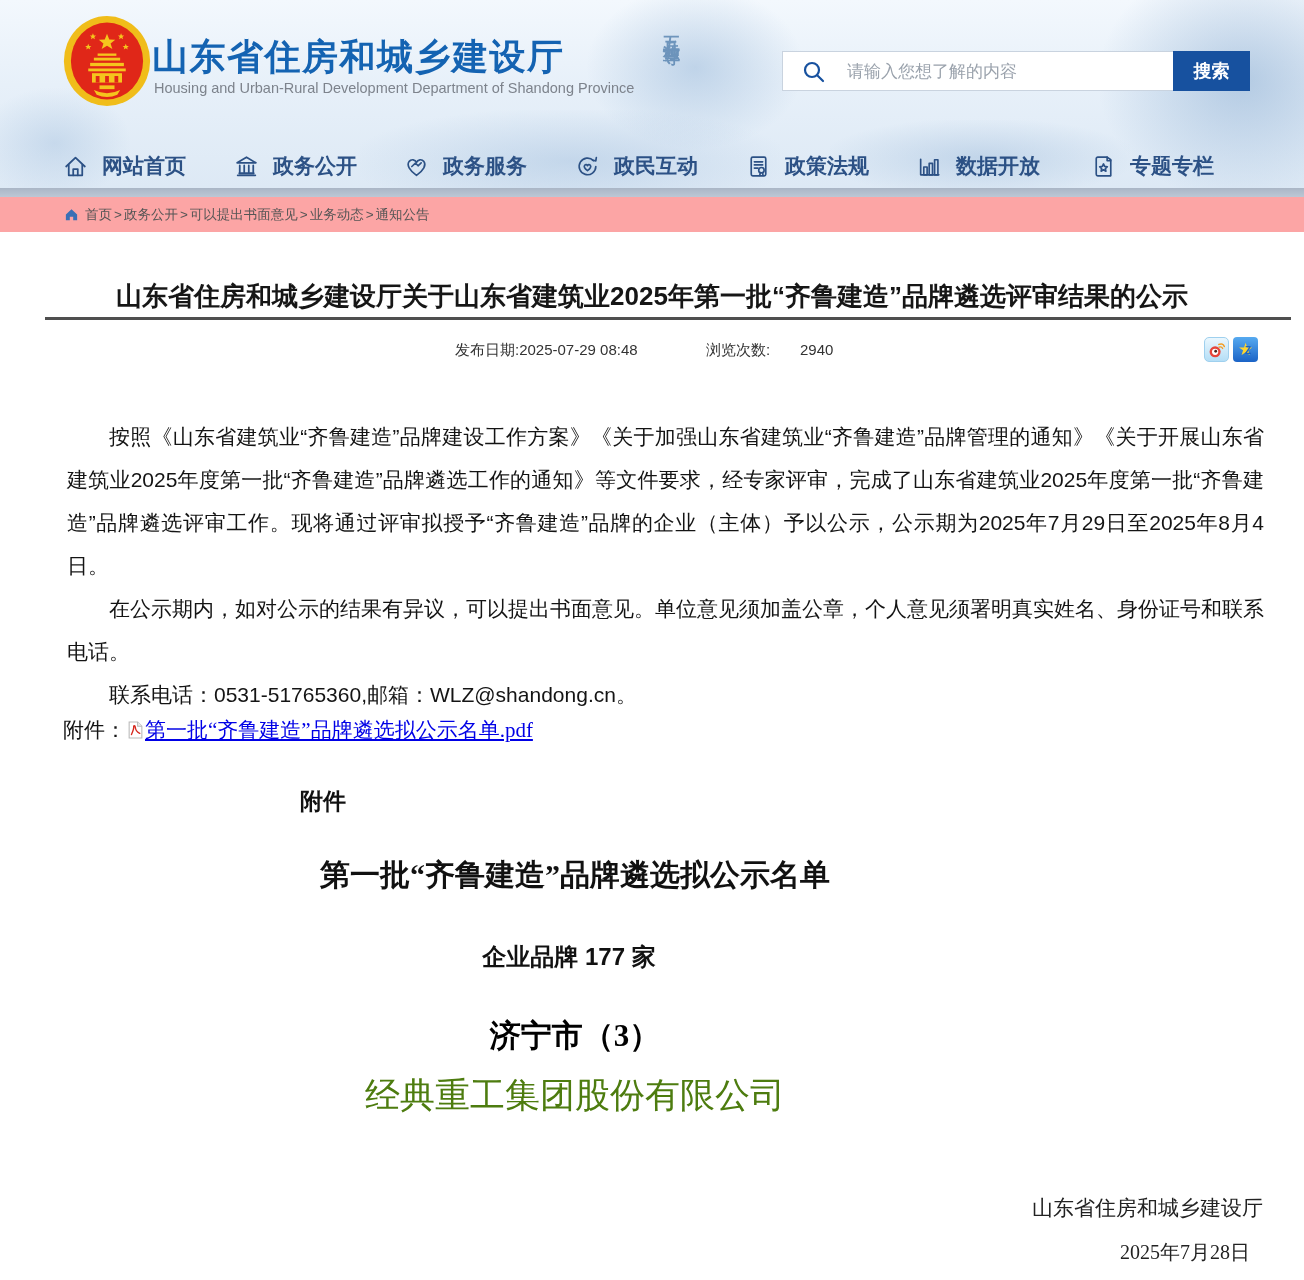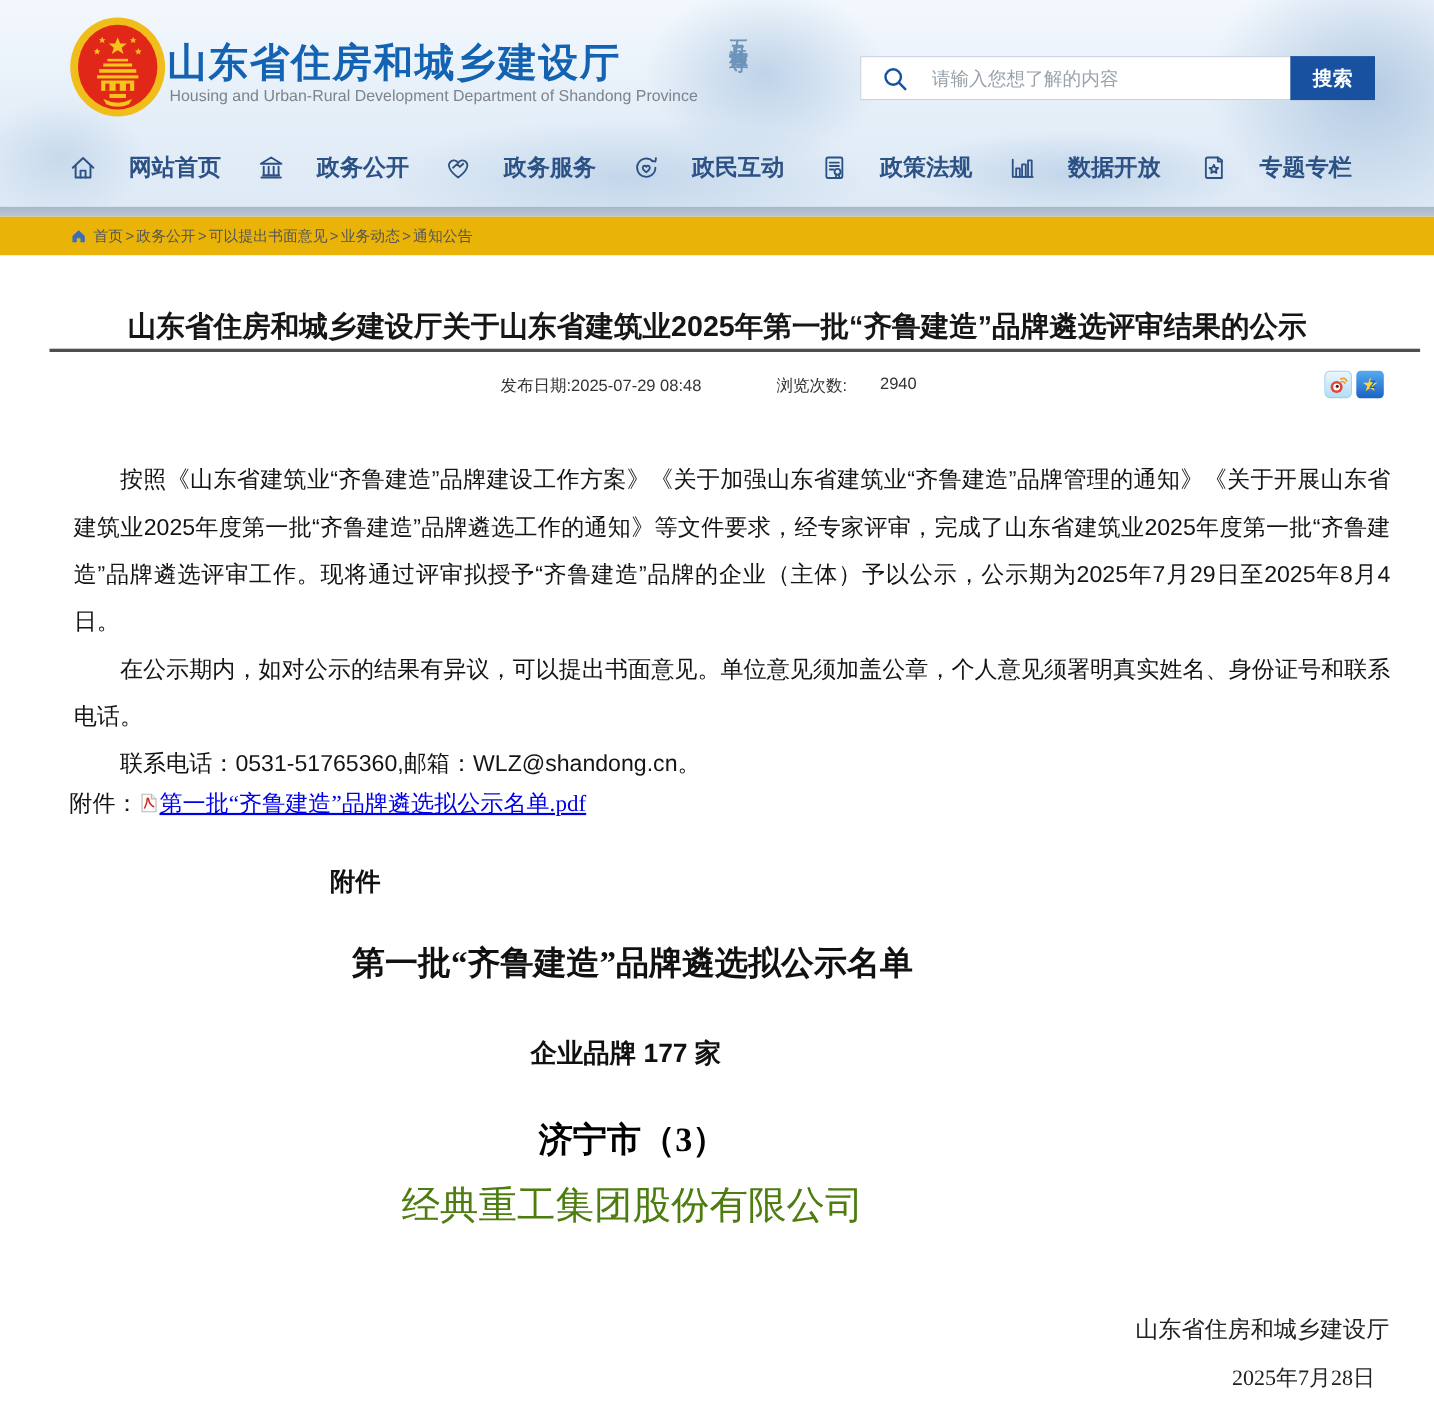--- a/index.html
+++ b/index.html
@@ -33,29 +33,29 @@
               border:1px solid #c9d3df;box-sizing:border-box;}
   .search-icon{position:absolute;left:18px;top:7px;width:26px;height:26px;}
   .search-input{position:absolute;left:62px;top:0;width:320px;height:38px;border:none;outline:none;
                 font-size:17px;color:#333;background:transparent;}
   .search-input::placeholder{color:#9aa2ac;}
   .search-btn{position:absolute;right:-1px;top:-1px;width:77px;height:40px;background:#17519f;
               color:#fff;font-size:18px;font-weight:bold;border:none;cursor:pointer;
               display:flex;align-items:center;justify-content:center;}
 
   
-  .nav-item{position:absolute;top:138px;display:flex;align-items:center;gap:28px;cursor:pointer;text-align:center;}
+  .nav-item{position:absolute;top:152px;display:flex;align-items:center;gap:13px;cursor:pointer;text-align:center;}
   .nav-item .lbl{font-size:21px;font-weight:bold;color:#2c5185;white-space:nowrap;}
   .nav-item svg{display:block;}
 
   .hdr-sep{position:absolute;left:0;top:188px;width:1304px;height:9px;
            background:linear-gradient(180deg,#aab6c6,#bcc7d5);}
 
   
-  .breadcrumb{position:absolute;left:0;top:197px;width:1304px;height:35px;background:#eab308;
+  .breadcrumb{position:absolute;left:0;top:197px;width:1304px;height:35px;background:#fca5a5;
               display:flex;align-items:center;}
   .bc-inner{margin-left:64px;display:flex;align-items:center;font-size:13.5px;color:#555;}
   .bc-home{margin-right:6px;display:flex;}
   .bc-item{color:#555;cursor:pointer;}
   .bc-sep{margin:0 2px;color:#555;}
 
   
   .art-title{position:absolute;left:0;top:279px;width:1304px;text-align:center;
              font-size:26px;font-weight:bold;color:#161616;}
   .title-rule{position:absolute;left:45px;top:317px;width:1246px;height:3px;background:#4f4f4f;}

